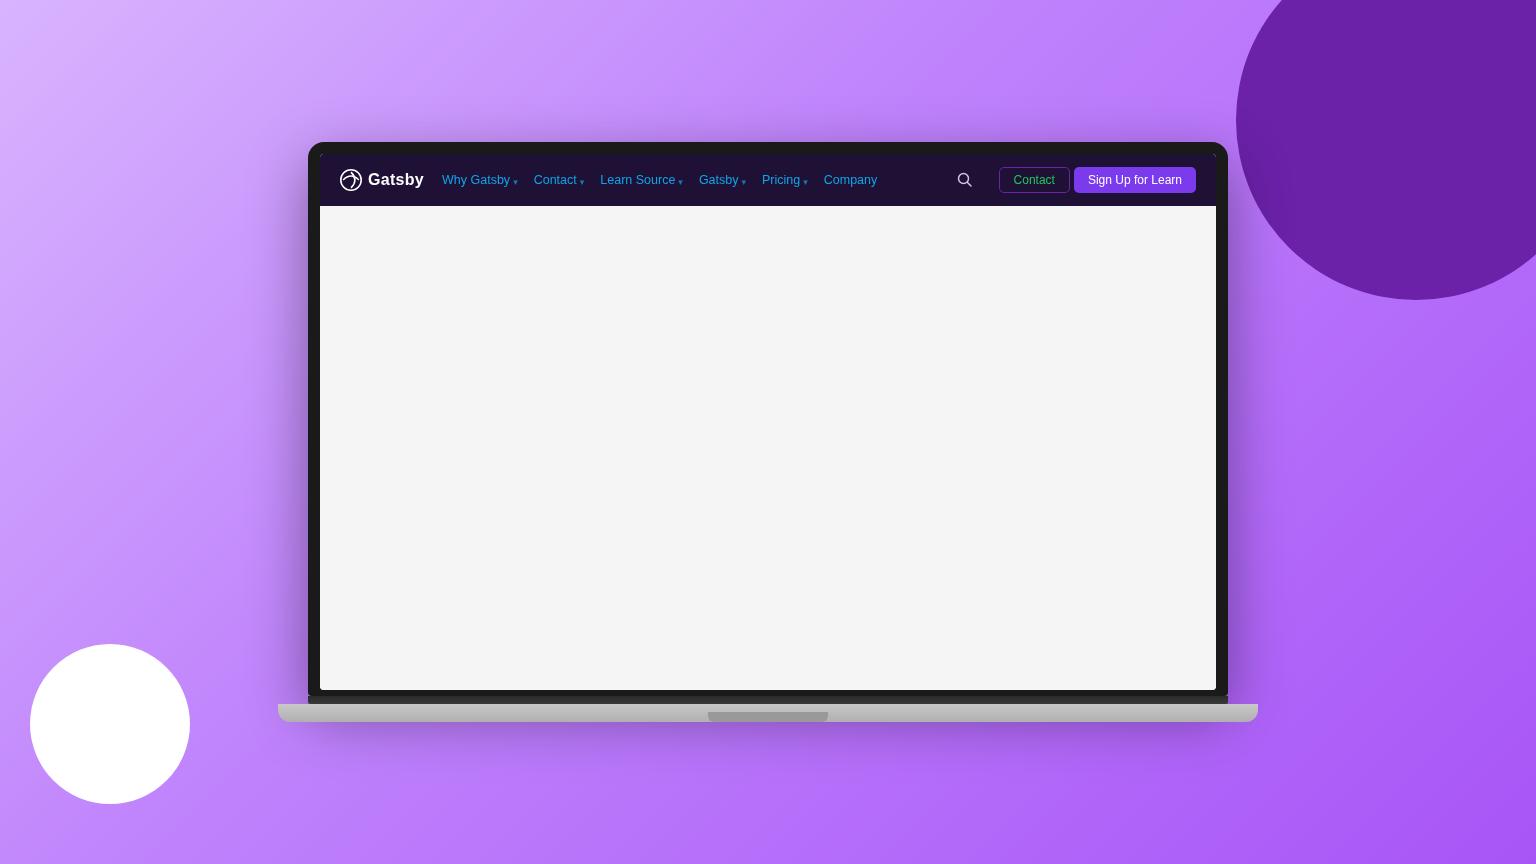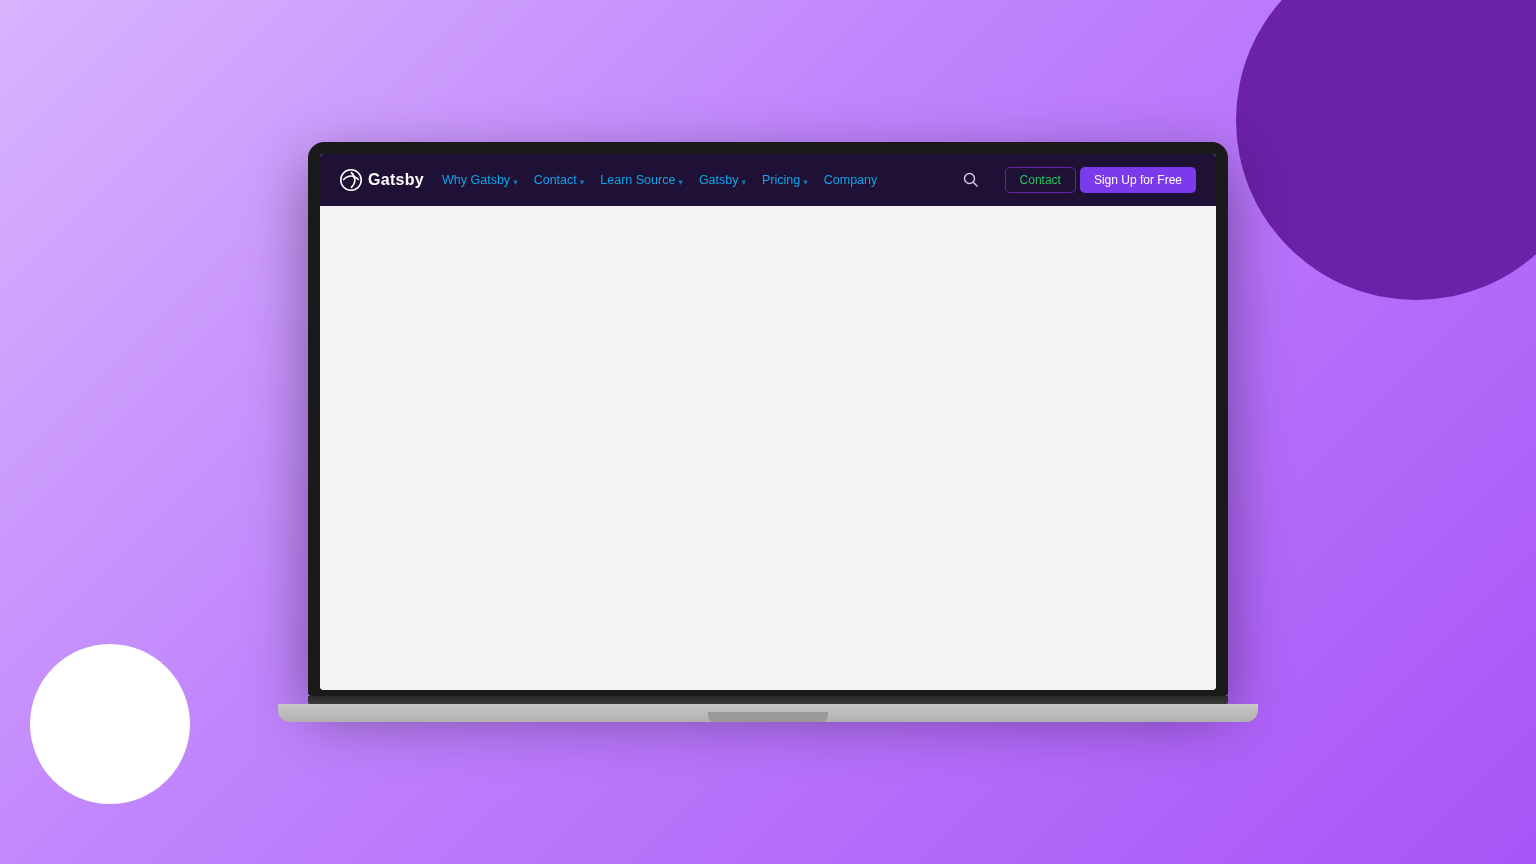--- a/index.html
+++ b/index.html
@@ -250,21 +250,21 @@
           <div class="nav-spacer"></div>
 
           <div class="nav-search">
             <svg width="16" height="16" viewBox="0 0 16 16" fill="none">
               <circle cx="6.5" cy="6.5" r="5" stroke="#d1c4e9" stroke-width="1.5"></circle>
               <line x1="10.5" y1="10.5" x2="14" y2="14" stroke="#d1c4e9" stroke-width="1.5" stroke-linecap="round"></line>
             </svg>
           </div>
 
           <button class="btn-contact">Contact</button>
-          <button class="btn-signup">Sign Up for Free</button>
+          <button class="btn-signup">Sign Up for Learn</button>
         </nav>
 
         <div class="content-area"></div>
 
       </div>
     </div>
 
     <div class="laptop-base-wrapper">
       <div class="laptop-hinge"></div>
       <div class="laptop-base"></div>

